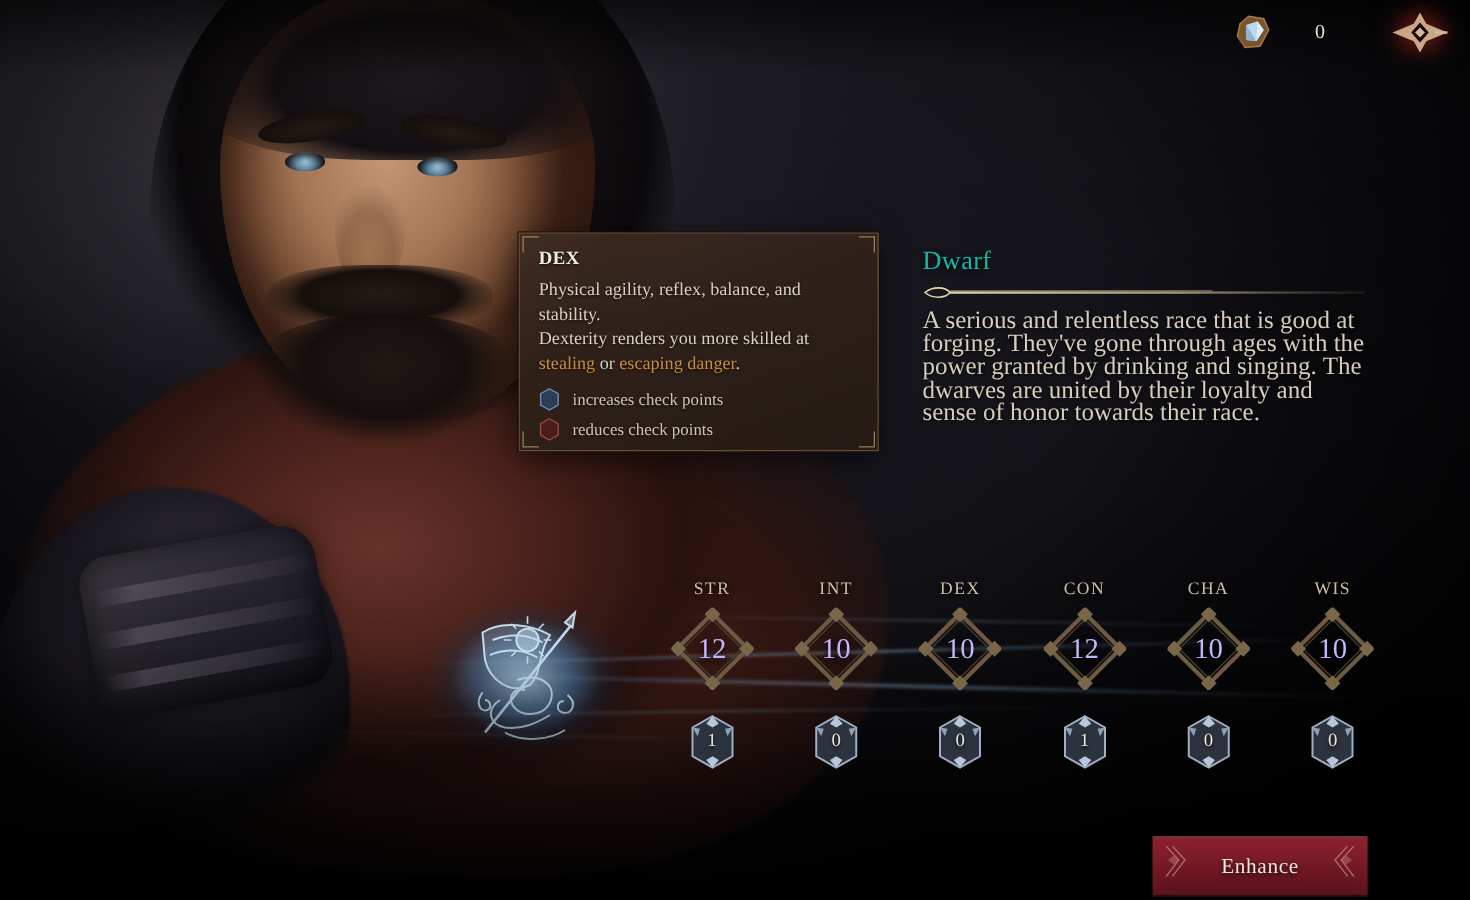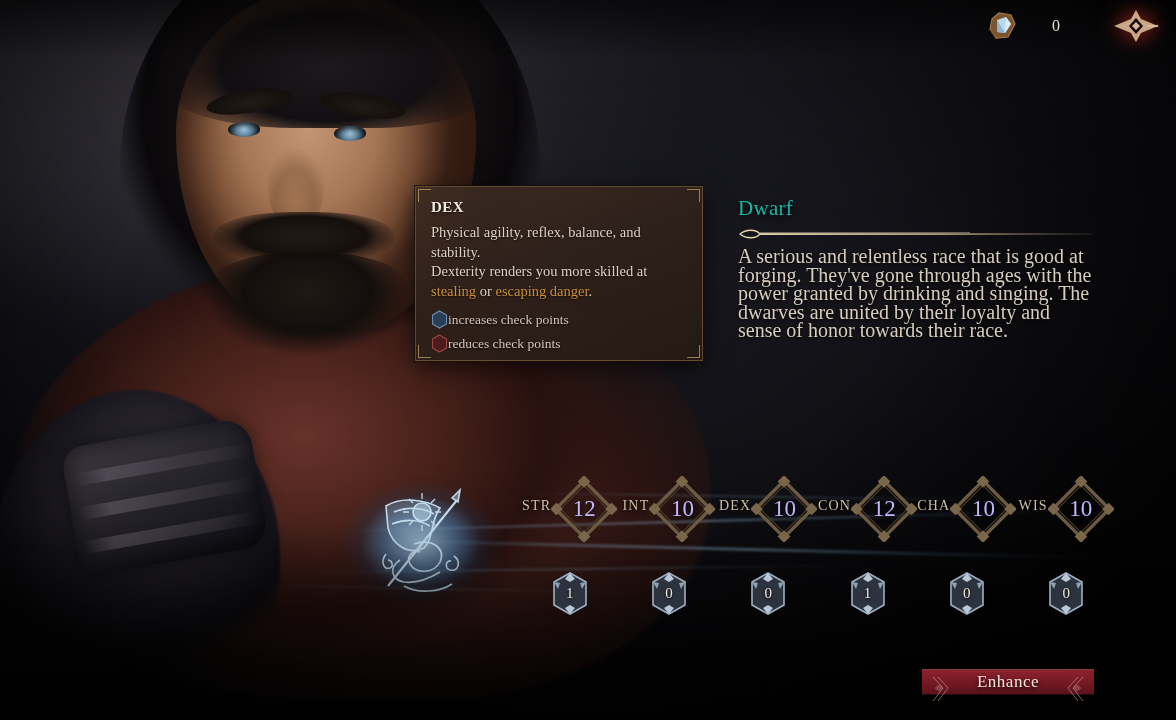--- a/index.html
+++ b/index.html
@@ -200,42 +200,42 @@
   .tt-title {
     color: #f2ece0; font-size: 15px; font-weight: bold; letter-spacing: 0.4px;
     margin-bottom: 7px; text-shadow: 0 1px 2px rgba(0,0,0,0.8);
   }
   .tt-body {
     color: #dcd2c4; font-size: 14.5px; line-height: 19.5px;
     text-shadow: 0 1px 2px rgba(0,0,0,0.7);
   }
   .tt-hl { color: #c98f3a; }
   .tt-legend { margin-top: 9px; display: flex; flex-direction: column; gap: 5px; }
-  .tt-leg-row { display: flex; align-items: center; }
+  .tt-leg-row { display: flex; align-items: center; gap: 10px; }
   .hexmini { width: 17px; height: 19px; flex: 0 0 auto; }
   .tt-leg-text { color: #cfc6ba; font-size: 13.5px; text-shadow: 0 1px 2px rgba(0,0,0,0.75); }
 
   
   .race-panel { position: absolute; left: 738px; top: 196px; width: 356px; z-index: 25; }
   .race-title {
     color: #14b8a6; font-size: 21px; letter-spacing: 0.3px;
     text-shadow: 0 2px 5px rgba(0,0,0,0.9);
   }
   .race-divider { position: relative; height: 14px; margin-top: 6px; margin-bottom: 6px; }
   .race-desc {
     color: #d7cdbc; font-size: 20px; line-height: 18.6px;
     text-shadow: 0 1px 3px rgba(0,0,0,0.85);
   }
 
   
   .stats-row {
     position: absolute; left: 520px; top: 464px; width: 596px; height: 90px;
     display: flex; z-index: 25;
   }
-  .stat-col { width: 99.3px; display: flex; flex-direction: row; align-items: center; justify-content: center; }
+  .stat-col { width: 99.3px; display: flex; flex-direction: column; align-items: center; }
   .stat-label {
     color: #cdbfa4; font-size: 14px; letter-spacing: 1.2px;
     text-shadow: 0 1px 4px rgba(0,0,0,0.95);
     margin-bottom: 6px;
   }
   .stat-diamond { position: relative; width: 66px; height: 66px; }
   .stat-value {
     position: absolute; inset: 0; display: flex; align-items: center; justify-content: center;
     color: #c4b5fd; font-size: 23px;
     text-shadow: 0 2px 5px rgba(0,0,0,0.95);
@@ -246,21 +246,21 @@
   }
   .mod-col { width: 99.3px; display: flex; justify-content: center; }
   .mod-hex { position: relative; width: 44px; height: 47px; }
   .mod-value {
     position: absolute; inset: 0; display: flex; align-items: center; justify-content: center;
     color: #efe7d7; font-size: 15px; text-shadow: 0 1px 3px rgba(0,0,0,0.9);
   }
 
   
   .enhance-btn {
-    position: absolute; left: 922px; top: 669px; width: 172px; height: 26px;
+    position: absolute; left: 922px; top: 669px; width: 172px; height: 48px;
     background: linear-gradient(180deg, #8e2230 0%, #7a1c28 38%, #651520 72%, #4e1019 100%);
     border-top: 1px solid rgba(206,132,112,0.40);
     border-bottom: 1px solid rgba(30,6,10,0.9);
     display: flex; align-items: center; justify-content: center;
     box-shadow: 0 3px 12px rgba(0,0,0,0.72), inset 0 0 26px rgba(140,32,42,0.35);
     z-index: 30; cursor: pointer;
   }
   .enhance-label {
     color: #f0e7d6; font-size: 17px; letter-spacing: 0.5px;
     text-shadow: 0 2px 4px rgba(0,0,0,0.85);

